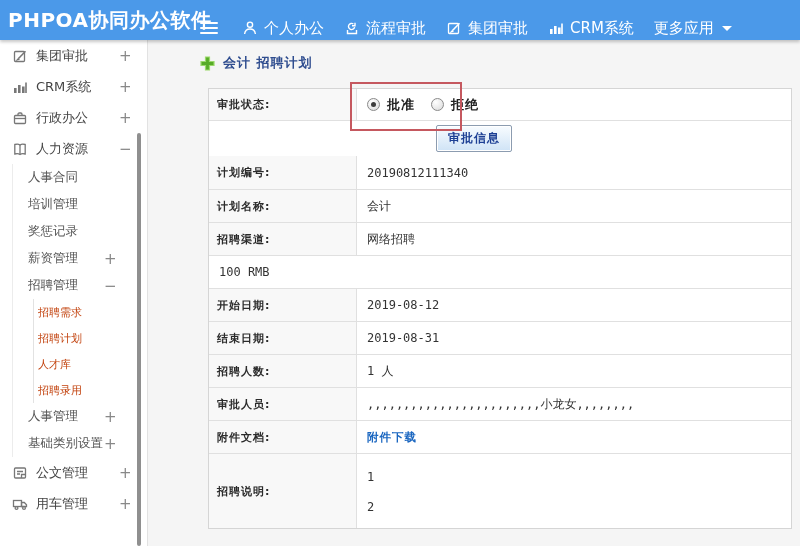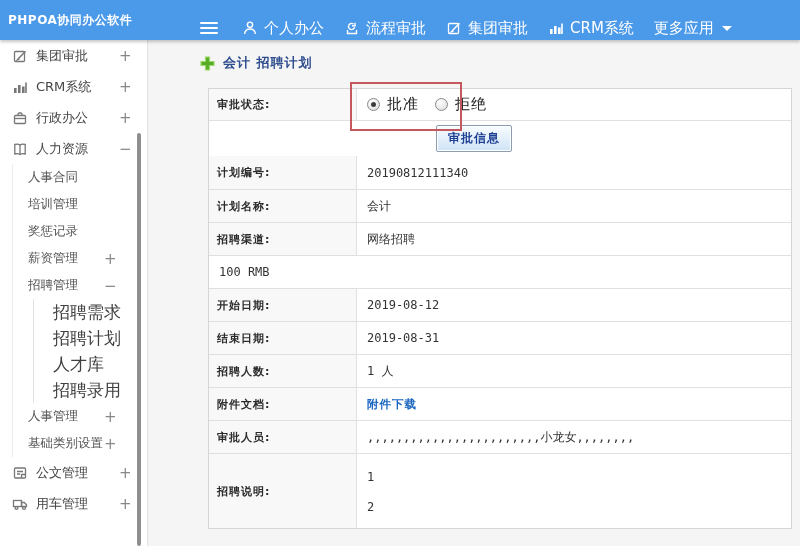--- a/index.html
+++ b/index.html
@@ -4,37 +4,37 @@
 <style>
   * { margin:0; padding:0; box-sizing:border-box; }
   html,body { width:800px; height:546px; overflow:hidden; background:#f5f5f5;
     font-family:"DejaVu Sans","Liberation Sans",sans-serif; }
   .stage { position:relative; width:800px; height:546px; }
 
   
   .navbar { position:absolute; top:0; left:0; width:800px; height:40px;
     background:#4b99e9; z-index:10; box-shadow:0 2px 3px rgba(0,0,0,.22);
     display:flex; align-items:center; }
-  .brand { color:#fff; font-size:12px; font-weight:bold; padding-left:8px; letter-spacing:.5px; }
+  .brand { color:#fff; font-size:20px; font-weight:bold; padding-left:8px; letter-spacing:.5px; }
   .nav-menu { position:absolute; left:200px; top:0; height:56px; display:flex; align-items:center; }
   .burger { width:18px; height:12px; margin-right:24px; display:flex; flex-direction:column; justify-content:space-between; cursor:pointer; }
   .burger i { display:block; height:2px; background:#fff; border-radius:1px; }
   .nav-item { display:flex; align-items:center; color:#fff; font-size:15px; margin-right:20px; cursor:pointer; white-space:nowrap; }
   .nav-item .icn { margin-right:6px; display:inline-flex; }
   .caret { width:0; height:0; border-left:5px solid transparent; border-right:5px solid transparent;
     border-top:5px solid #fff; margin-left:8px; }
 
   
   .sidebar { position:absolute; top:40px; left:0; width:148px; bottom:0;
     background:#fff; border-right:1px solid #e2e2e2; }
   .sb-item { position:relative; display:flex; align-items:center; color:#555; cursor:pointer; }
   .sb-item .icn { position:absolute; left:12px; display:inline-flex; }
   .sb-item.l1 { height:31px; font-size:13px; padding-left:36px; color:#444; }
   .sb-item.l2 { height:27px; font-size:12.5px; padding-left:28px; color:#555; }
-  .sb-item.l3 { height:26px; font-size:17px; padding-left:53px; color:#404040; }
+  .sb-item.l3 { height:26px; font-size:11px; padding-left:38px; color:#c2410c; }
   .sb-item.l2::before { content:""; position:absolute; left:12px; top:0; bottom:0; width:1px; background:#ececec; }
   .sb-item.l3::before { content:""; position:absolute; left:33px; top:0; bottom:0; width:1px; background:#e2e2e2; }
   .sb-item.l3::after  { content:""; position:absolute; left:12px; top:0; bottom:0; width:1px; background:#ececec; }
   .expand { position:absolute; font-size:15px; color:#888; font-weight:normal; }
   .l1 .expand { left:119px; }
   .l2 .expand { left:104px; }
   .sb-scrollbar { position:absolute; left:137px; top:93px; width:4px; height:413px;
     background:#8f8f8f; border-radius:2px; }
 
   
@@ -57,21 +57,21 @@
   .row-normal { height:33px; }
   .row-desc { height:75px; }
   .row-desc .fcell-value { display:block; padding-top:8px; }
   .row-desc .fcell-value div { line-height:30px; }
 
   .radio-group { display:flex; align-items:center; }
   .radio { width:13px; height:13px; border-radius:50%; border:1px solid #8a8a8a;
     background:radial-gradient(circle at 35% 30%, #ffffff, #d9d9d9); position:relative; display:inline-block; }
   .radio.selected::after { content:""; position:absolute; left:3px; top:3px; width:5px; height:5px;
     border-radius:50%; background:#3c3c3c; }
-  .radio-label { font-size:15px; font-weight:normal; color:#222; letter-spacing:1px; margin:0 16px 0 7px; }
+  .radio-label { font-size:13px; font-weight:bold; color:#222; letter-spacing:1px; margin:0 16px 0 7px; }
 
   .approve-btn { background:linear-gradient(#f8fcff,#cfe3f6); border:1px solid #8c9cb0;
     box-shadow:inset 0 0 0 1px #fff; border-radius:2px; padding:4px 11px;
     font-size:12px; font-weight:bold; color:#1c3f94; letter-spacing:1px; cursor:pointer;
     font-family:"DejaVu Sans","Liberation Sans",sans-serif; }
 
   .attach-link { color:#1a66c0; font-weight:bold; font-size:11.5px; letter-spacing:1px;
     text-decoration:none; cursor:pointer; font-family:"DejaVu Sans",sans-serif; }
 
   .red-annotation { position:absolute; left:202px; top:42px; width:112px; height:49px;
@@ -310,29 +310,29 @@
               <span>2019-08-31</span>
             </div>
           </div>
           <div class="frow row-normal">
             <div class="fcell-label">招聘人数:</div>
             <div class="fcell-value">
               <span>1 人</span>
             </div>
           </div>
           <div class="frow row-normal">
+            <div class="fcell-label">审批人员:</div>
+            <div class="fcell-value">
+              <span>,,,,,,,,,,,,,,,,,,,,,,,,小龙女,,,,,,,,</span>
+            </div>
+          </div>
+          <div class="frow row-normal">
             <div class="fcell-label">附件文档:</div>
             <div class="fcell-value">
               <a class="attach-link">附件下载</a>
-            </div>
-          </div>
-          <div class="frow row-normal">
-            <div class="fcell-label">审批人员:</div>
-            <div class="fcell-value">
-              <span>,,,,,,,,,,,,,,,,,,,,,,,,小龙女,,,,,,,,</span>
             </div>
           </div>
           <div class="frow row-desc">
             <div class="fcell-label">招聘说明:</div>
             <div class="fcell-value">
               <div>1</div>
               <div>2</div>
             </div>
           </div>
         </div>

